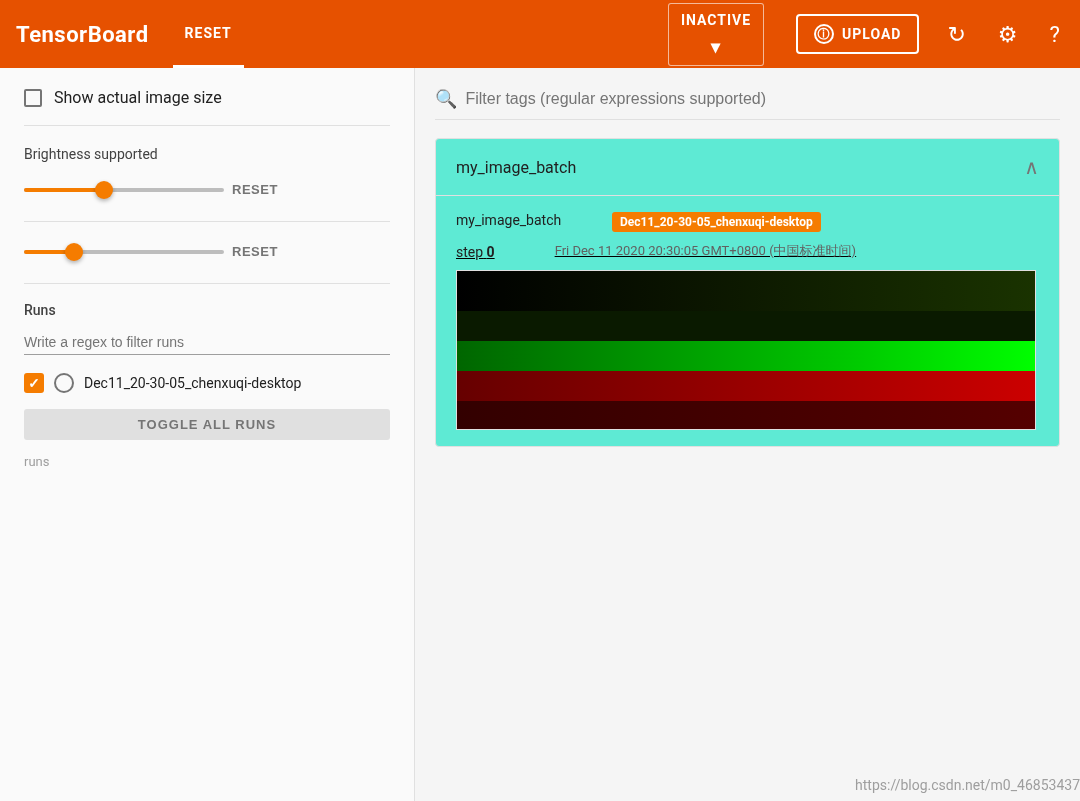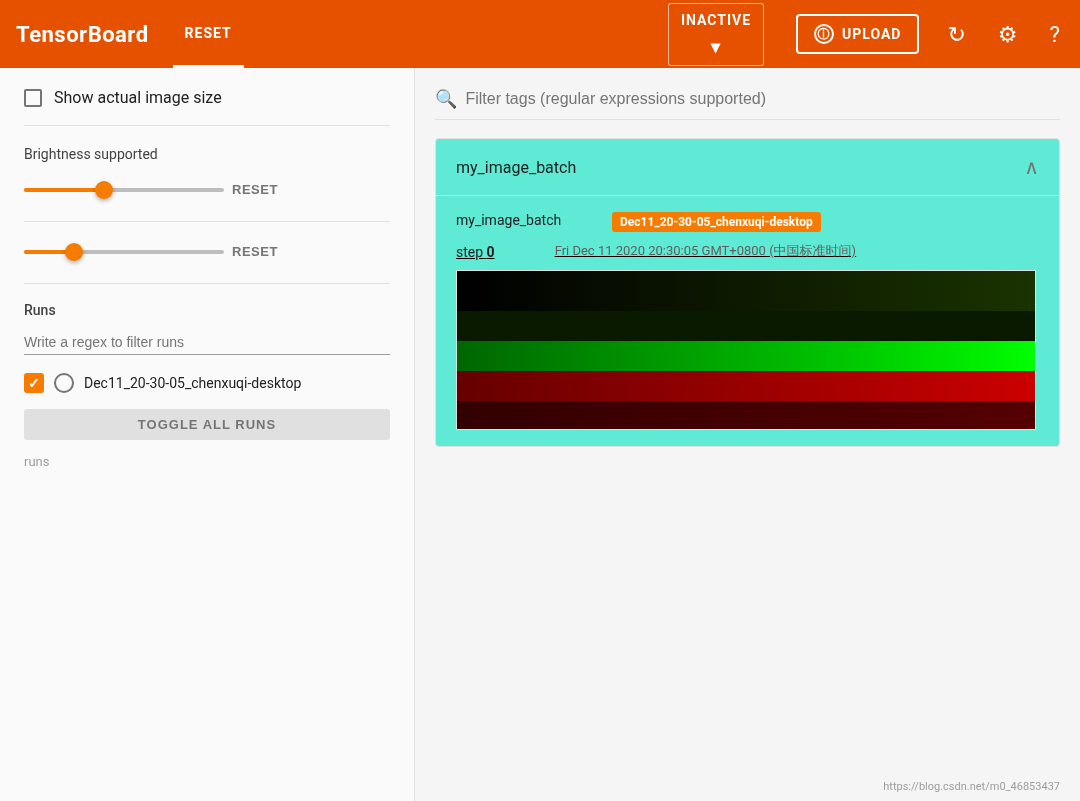--- a/index.html
+++ b/index.html
@@ -359,22 +359,22 @@
       width: 580px;
       height: 160px;
       border: 1px solid #e0e0e0;
       overflow: hidden;
     }
 
     
     .watermark {
       position: fixed;
       bottom: 8px;
-      right: 20px;
-      font-size: 11px;
+      right: 0;
+      font-size: 14px;
       color: #9e9e9e;
     }
   </style>
 </head>
 <body>
 
 <div class="header">
   <span class="header-logo">TensorBoard</span>
   <div class="header-nav-item">RESET</div>
   <div class="header-spacer"></div>

